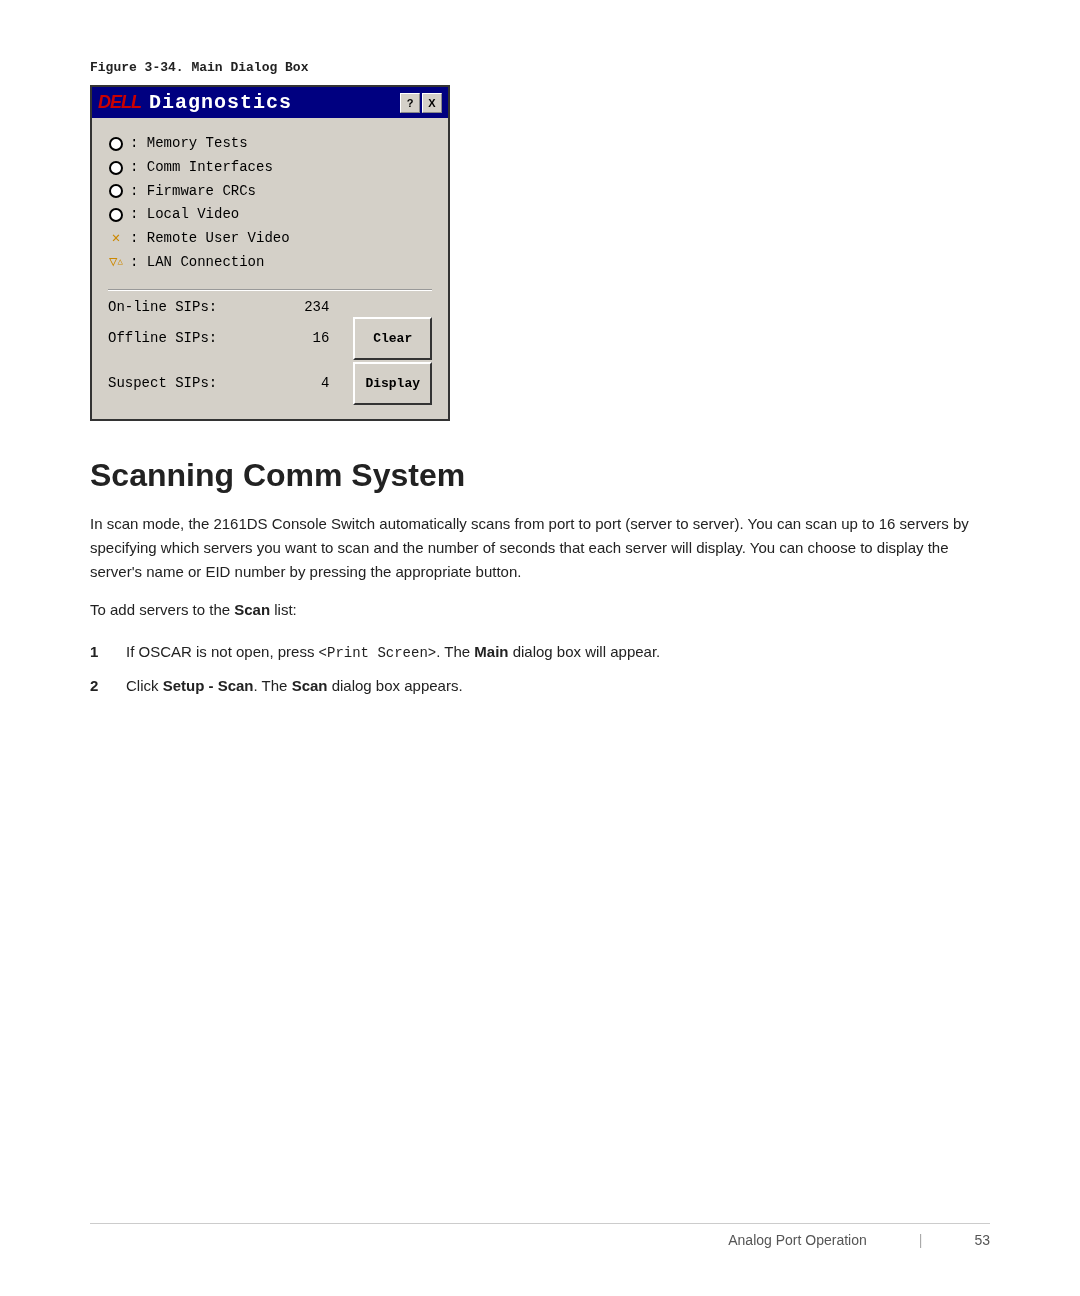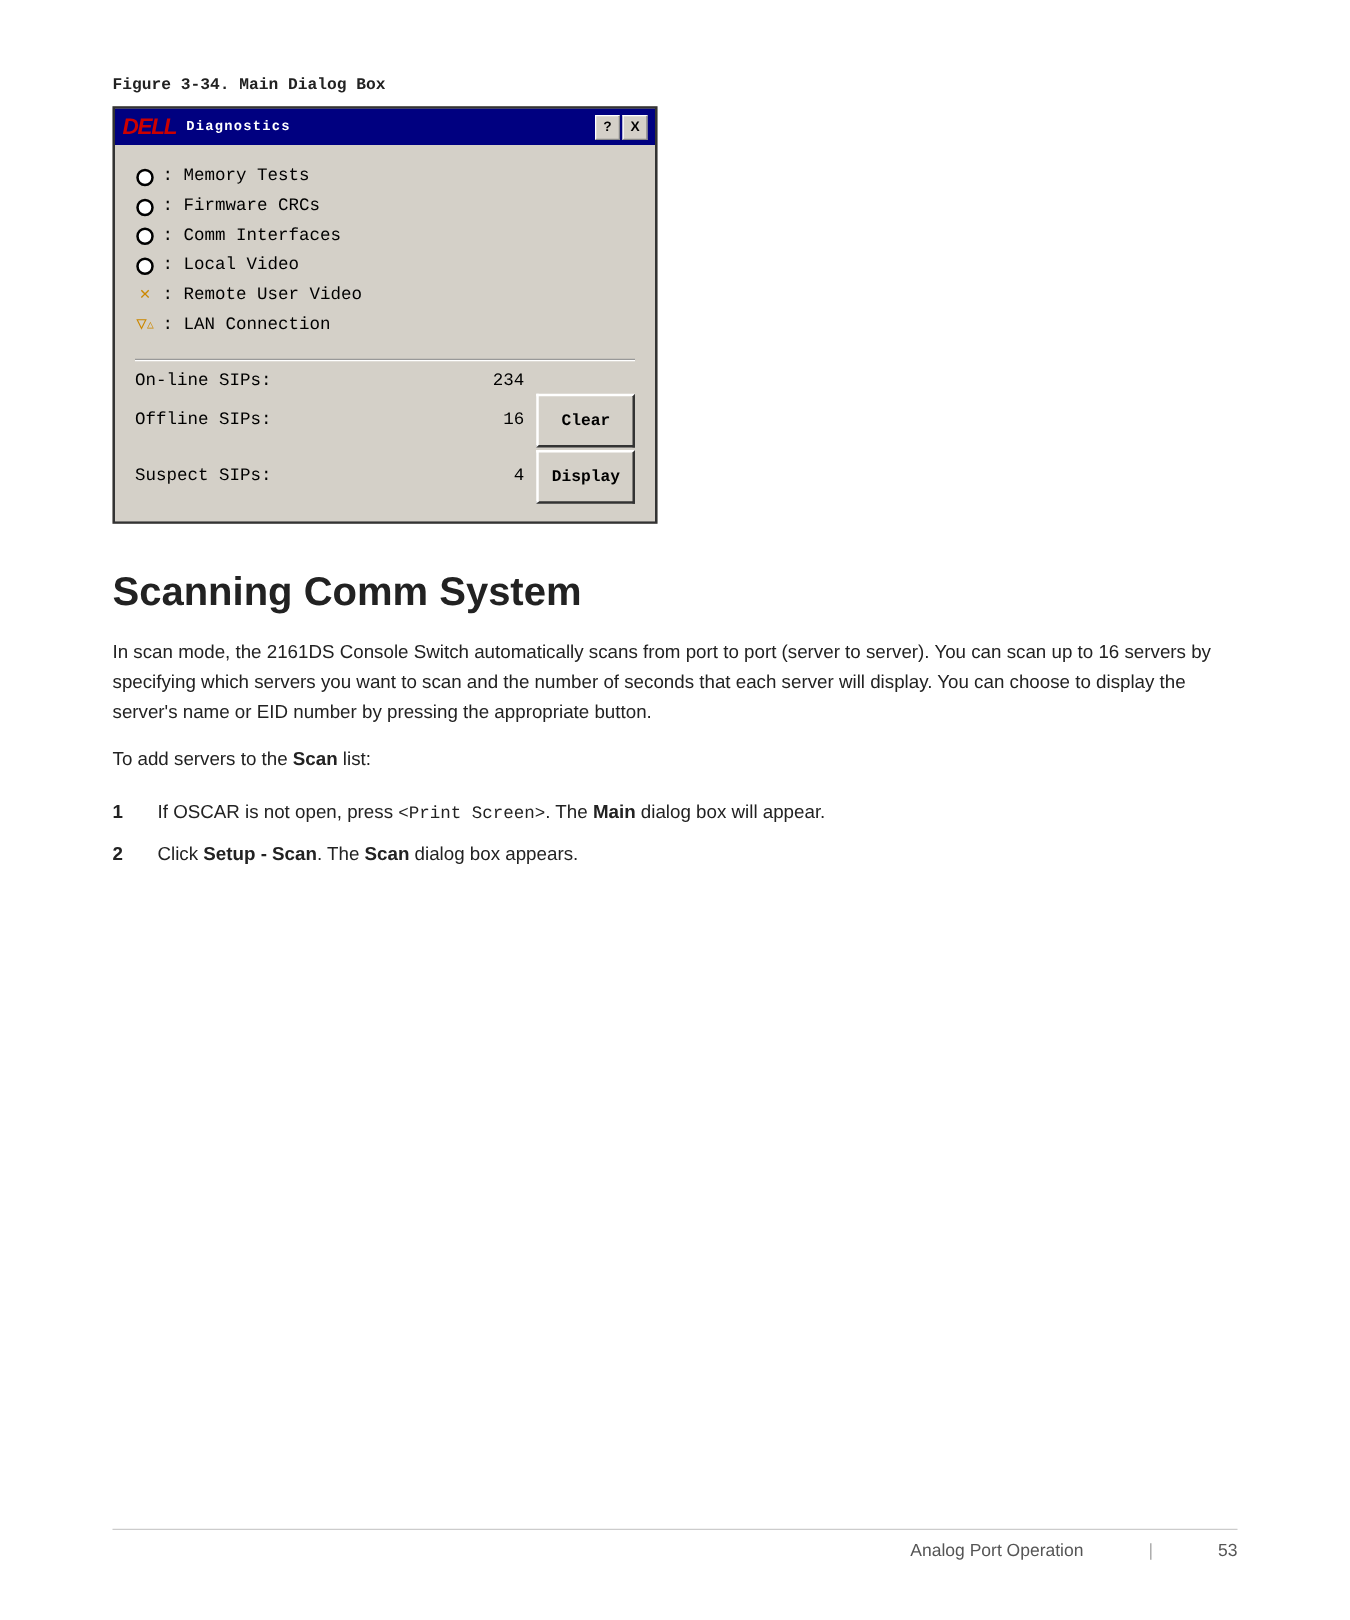--- a/index.html
+++ b/index.html
@@ -22,21 +22,21 @@
       font-size: 13px;
       font-weight: bold;
       margin-bottom: 10px;
       color: #222;
       font-family: Liberation Mono, monospace;
     }
 
     
     .dialog-box {
       border: 2px solid #333;
-      width: 436px;
+      width: 360px;
       background: #d4d0c8;
       margin-bottom: 36px;
     }
 
     .dialog-titlebar {
       background: #000080;
       display: flex;
       align-items: center;
       padding: 4px 6px;
       gap: 8px;
@@ -48,21 +48,21 @@
       font-weight: 900;
       color: #cc0000;
       letter-spacing: -1px;
       font-style: italic;
     }
 
     .dialog-title-text {
       flex: 1;
       color: #ffffff;
       font-family: 'Courier New', monospace;
-      font-size: 11px;
+      font-size: 20px;
       font-weight: bold;
       letter-spacing: 1px;
     }
 
     .dialog-title-buttons {
       display: flex;
       gap: 2px;
     }
 
     .title-btn {
@@ -134,21 +134,21 @@
 
     .diag-separator {
       border-top: 1px solid #999;
       border-bottom: 1px solid #fff;
       margin: 8px 0;
     }
 
     .sip-grid {
       display: grid;
       grid-template-columns: 1fr auto auto;
-      gap: 2px 10px;
+      gap: 2px 24px;
       align-items: center;
       font-family: 'Courier New', monospace;
       font-size: 14px;
       color: #000;
     }
 
     .sip-label { }
     .sip-value { text-align: right; }
     .sip-btn {
       background: #d4d0c8;
@@ -268,27 +268,27 @@
         <div class="diag-item">
           <span class="diag-icon">
               <span class="icon-circle-filled"></span>
             </span>
           <span>: Memory Tests</span>
         </div>
         <div class="diag-item">
           <span class="diag-icon">
               <span class="icon-circle-filled"></span>
             </span>
-          <span>: Firmware CRCs</span>
+          <span>: Comm Interfaces</span>
         </div>
         <div class="diag-item">
           <span class="diag-icon">
               <span class="icon-circle-filled"></span>
             </span>
-          <span>: Comm Interfaces</span>
+          <span>: Firmware CRCs</span>
         </div>
         <div class="diag-item">
           <span class="diag-icon">
               <span class="icon-circle-filled"></span>
             </span>
           <span>: Local Video</span>
         </div>
         <div class="diag-item">
           <span class="diag-icon icon-x">✕</span>
           <span>: Remote User Video</span>

